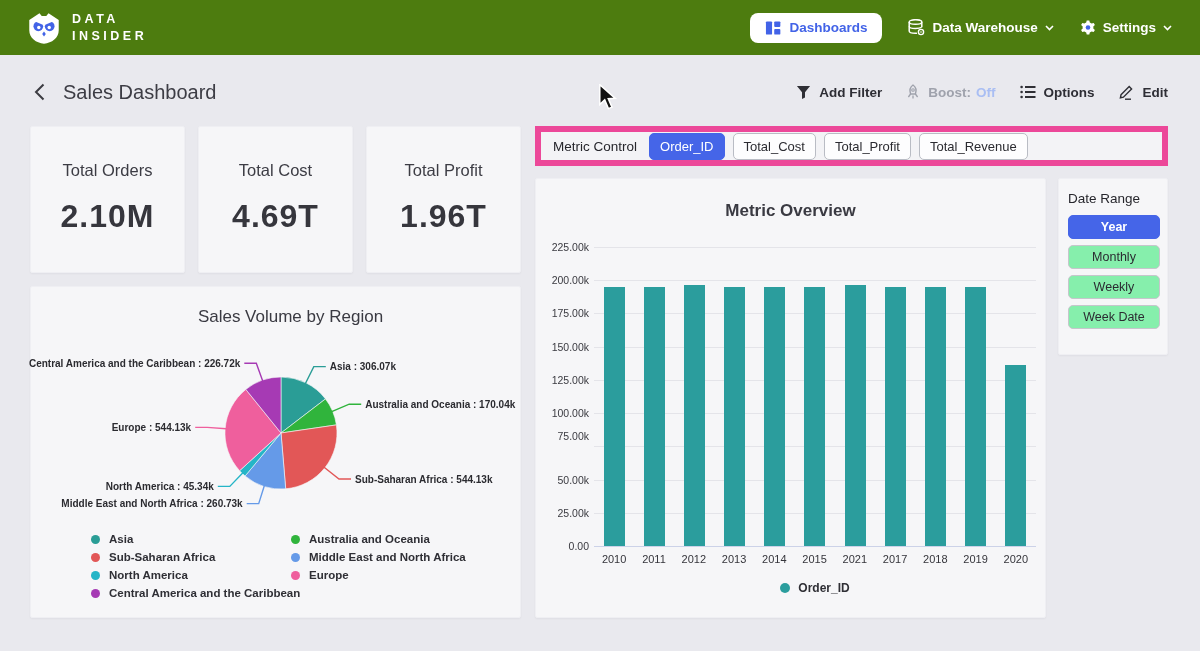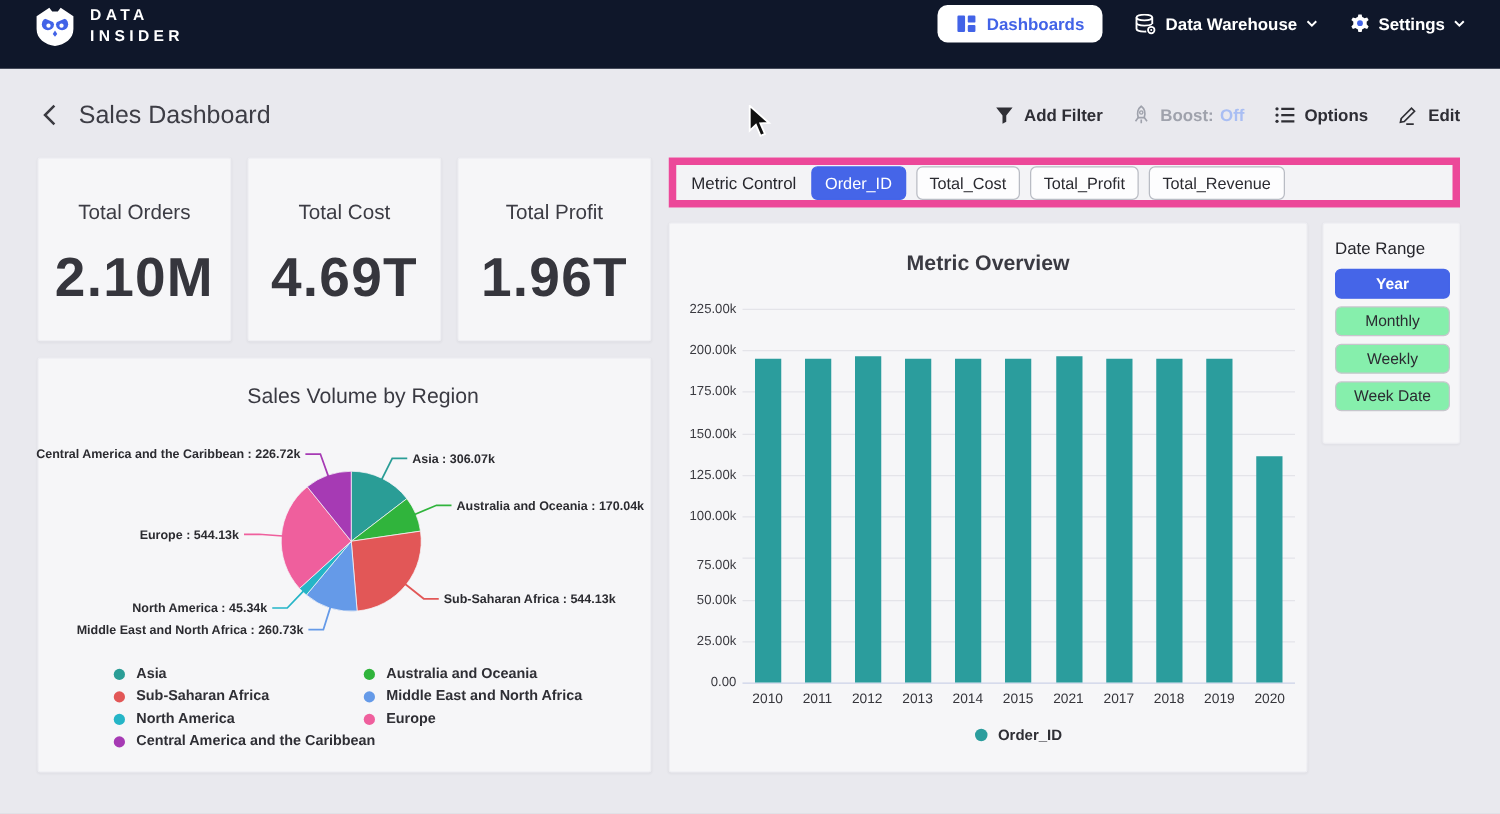--- a/index.html
+++ b/index.html
@@ -1,22 +1,22 @@
 <!DOCTYPE html>
 <html><head>
 <meta charset="utf-8">
 <style>
   * { margin:0; padding:0; box-sizing:border-box; }
   html,body { background:#d8d8de; }
   body { font-family:"Liberation Sans", sans-serif; }
   .app { position:relative; width:1200px; height:651px; background:#e9e9ee; overflow:hidden; margin:0 auto; }
 
   
-  .navbar { position:absolute; left:0; top:0; width:1200px; height:55px; background:#0f172a;
-            display:flex; align-items:flex-start; padding:4px 28px; }
+  .navbar { position:absolute; left:0; top:0; width:1200px; height:55px; background:#4d7c0f;
+            display:flex; align-items:center; padding:4px 28px; }
   .brand { display:flex; align-items:center; gap:12px; cursor:pointer; }
   .brand-text { color:#fff; font-weight:bold; font-size:12.5px; letter-spacing:3.5px; line-height:1.35; }
   .nav-right { margin-left:auto; display:flex; align-items:center; gap:26px; }
   .nav-pill { display:flex; align-items:center; gap:8px; background:#fff; color:#4263e7;
               border:none; border-radius:8px; padding:7px 15px; font-size:13.5px; font-weight:bold;
               font-family:inherit; cursor:pointer; }
   .nav-item { display:flex; align-items:center; gap:7px; color:#fff; font-size:13.5px; font-weight:bold; cursor:pointer; }
 
   
   .page-header { position:absolute; left:0; top:72px; width:1200px; height:40px;
@@ -27,21 +27,21 @@
   .action { display:flex; align-items:center; gap:8px; font-size:13.5px; font-weight:bold; color:#2e2e35; cursor:pointer; }
   .boost-label { color:#9fa2ac; }
   .boost-value { color:#a9bef3; margin-left:-3px; }
 
   
   .card { position:absolute; background:#f6f6f8; border:1px solid #efeff3; border-radius:2px;
           box-shadow:0 1px 2px rgba(40,40,60,0.05); }
   .kpi { width:155px; height:147px; top:126px; text-align:center; }
   .kpi1 { left:30px; } .kpi2 { left:198px; } .kpi3 { left:366px; }
   .kpi-label { margin-top:34px; font-size:16.5px; font-weight:500; color:#3c3c44; }
-  .kpi-value { margin-top:18px; font-size:44px; font-weight:bold; color:#36363d; letter-spacing:1px; }
+  .kpi-value { margin-top:18px; font-size:32px; font-weight:bold; color:#36363d; letter-spacing:1px; }
 
   
   .metric-bar { position:absolute; left:535px; top:126px; width:633px; height:40px; background:#f3f3f6;
                 border:6px solid #ec4899; display:flex; align-items:center; padding:0 12px; gap:8px; }
   .metric-label { font-size:13.5px; color:#26262c; margin-right:4px; }
   .mc-btn { font-family:inherit; font-size:13px; color:#2b2b31; background:#fdfdfe;
             border:1px solid #b9bcc4; border-radius:5px; padding:5px 10px; cursor:pointer; white-space:nowrap; }
   .mc-btn.selected { background:#4565e8; border-color:#4565e8; color:#fff; }
 
   
@@ -213,21 +213,21 @@
         <div class="ytick" style="top: 27.2222px;">200.00k</div>
         <div class="gridline" style="top: 66.4444px;"></div>
         <div class="ytick" style="top: 60.4444px;">175.00k</div>
         <div class="gridline" style="top: 99.6667px;"></div>
         <div class="ytick" style="top: 93.6667px;">150.00k</div>
         <div class="gridline" style="top: 132.889px;"></div>
         <div class="ytick" style="top: 126.889px;">125.00k</div>
         <div class="gridline" style="top: 166.111px;"></div>
         <div class="ytick" style="top: 160.111px;">100.00k</div>
         <div class="gridline" style="top: 199.333px;"></div>
-        <div class="ytick" style="top: 199px; text-align: right;">75.00k</div>
+        <div class="ytick" style="top: 183px; text-align: right;">75.00k</div>
         <div class="gridline" style="top: 232.556px;"></div>
         <div class="ytick" style="top: 226.556px;">50.00k</div>
         <div class="gridline" style="top: 265.778px;"></div>
         <div class="ytick" style="top: 259.778px;">25.00k</div>
         <div class="gridline zero" style="top: 299px;"></div>
         <div class="ytick" style="top: 293px;">0.00</div>
         <div class="bars">
           <div class="bar" style="height: 259.5px; background: rgb(43, 157, 157);"></div>
           <div class="bar" style="height: 259.5px; background: rgb(43, 157, 157);"></div>
           <div class="bar" style="height: 261.3px; background: rgb(43, 157, 157);"></div>

